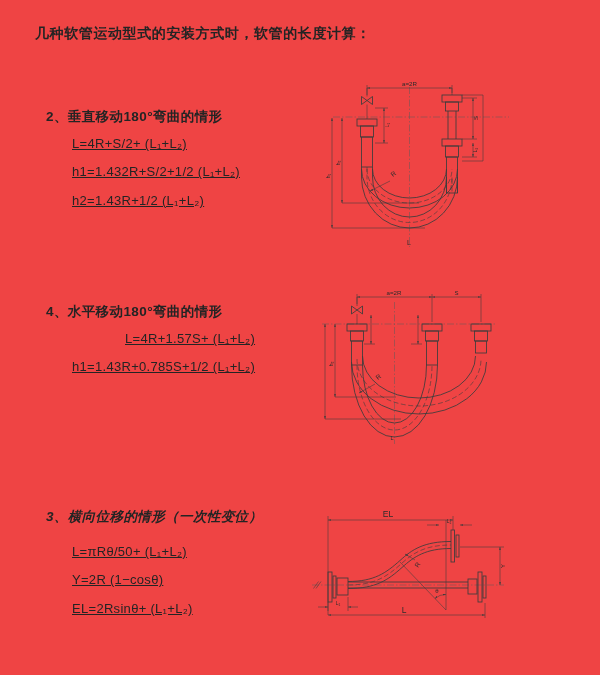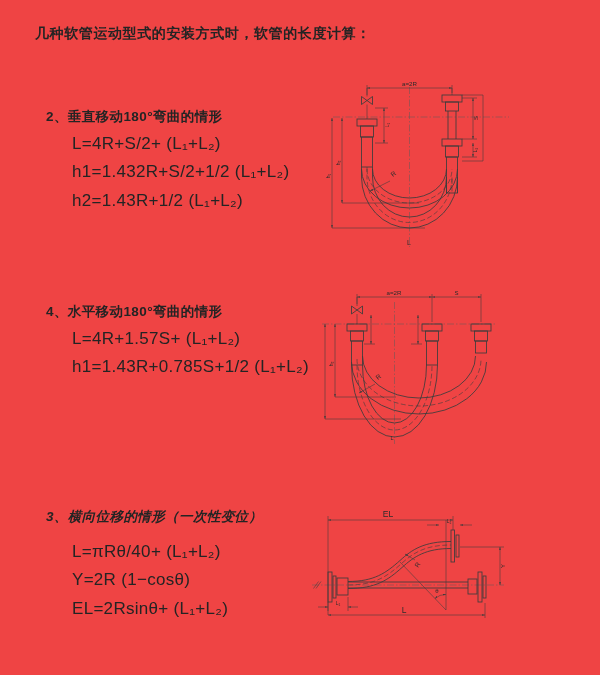--- a/index.html
+++ b/index.html
@@ -1,21 +1,21 @@
 <!DOCTYPE html>
 <html><head>
 <meta charset="utf-8">
 <style>
   html,body{margin:0;padding:0;}
   body{width:600px;height:675px;background:#fdfdfb;position:relative;overflow:hidden;
        font-family:"Liberation Sans","DejaVu Sans",sans-serif;color:#242424;}
   .page{position:absolute;inset:0;background:#ef4444;}
   .title{position:absolute;left:35px;top:25px;font-size:14px;font-weight:bold;letter-spacing:.6px;white-space:nowrap;}
   .sec-heading{position:absolute;font-size:13.5px;font-weight:bold;letter-spacing:.4px;white-space:nowrap;}
-  .formulas{position:absolute;font-size:17px;line-height:28.3px;letter-spacing:.3px;white-space:nowrap;}
+  .formulas{position:absolute;font-size:13px;line-height:28.3px;letter-spacing:.3px;white-space:nowrap;text-decoration:underline;}
   .dwg{position:absolute;}
   svg path,svg rect,svg line{stroke:#3c3c3c;fill:none;stroke-width:.85;}
   svg .thin{stroke-width:.55;}
   svg .cl{stroke-width:.5;stroke:#5a5a5a;stroke-dasharray:7 2 1.5 2;}
   svg .dash{stroke-width:.6;stroke-dasharray:5 2.5;}
   svg .arrhead{fill:#3c3c3c;stroke:none;}
   svg text{fill:#2c2c2c;stroke:none;font-family:"Liberation Sans","DejaVu Sans",sans-serif;}
 </style>
 </head>
 <body>
@@ -25,28 +25,28 @@
   <div class="title">几种软管运动型式的安装方式时，软管的长度计算：</div>
 
   <div class="sec-heading" style="left:46px;top:108px;">2、垂直移动180°弯曲的情形</div>
   <div class="formulas" style="left:72px;top:130px;">
     <div>L=4R+S/2+ (L₁+L₂)</div>
     <div>h1=1.432R+S/2+1/2 (L₁+L₂)</div>
     <div>h2=1.43R+1/2 (L₁+L₂)</div>
   </div>
 
   <div class="sec-heading" style="left:46px;top:303px;">4、水平移动180°弯曲的情形</div>
-  <div class="formulas" style="left:72px;top:325px;">
+  <div class="formulas" style="left:72px;top:325px;text-align:right;">
     <div>L=4R+1.57S+ (L₁+L₂)</div>
     <div>h1=1.43R+0.785S+1/2 (L₁+L₂)</div>
   </div>
 
   <div class="sec-heading" style="left:46px;top:508px;font-style:italic;">3、横向位移的情形（一次性变位）</div>
   <div class="formulas" style="left:72px;top:538px;">
-    <div>L=πRθ/40+ (L₁+L₂)</div>
+    <div>L=πRθ/50+ (L₁+L₂)</div>
     <div>Y=2R (1−cosθ)</div>
     <div>EL=2Rsinθ+ (L₁+L₂)</div>
   </div>
 
   <svg class="dwg" style="left:313px;top:73px;" width="285" height="180" viewBox="0 0 285 180">
     <defs>
       <marker id="arr1" markerWidth="7" markerHeight="5" refX="5.6" refY="1.6" orient="auto-start-reverse">
         <path class="arrhead" d="M0 0 L5.6 1.6 L0 3.2 Z"></path>
       </marker>
       <pattern id="br1" width="3.2" height="3.2" patternUnits="userSpaceOnUse">

